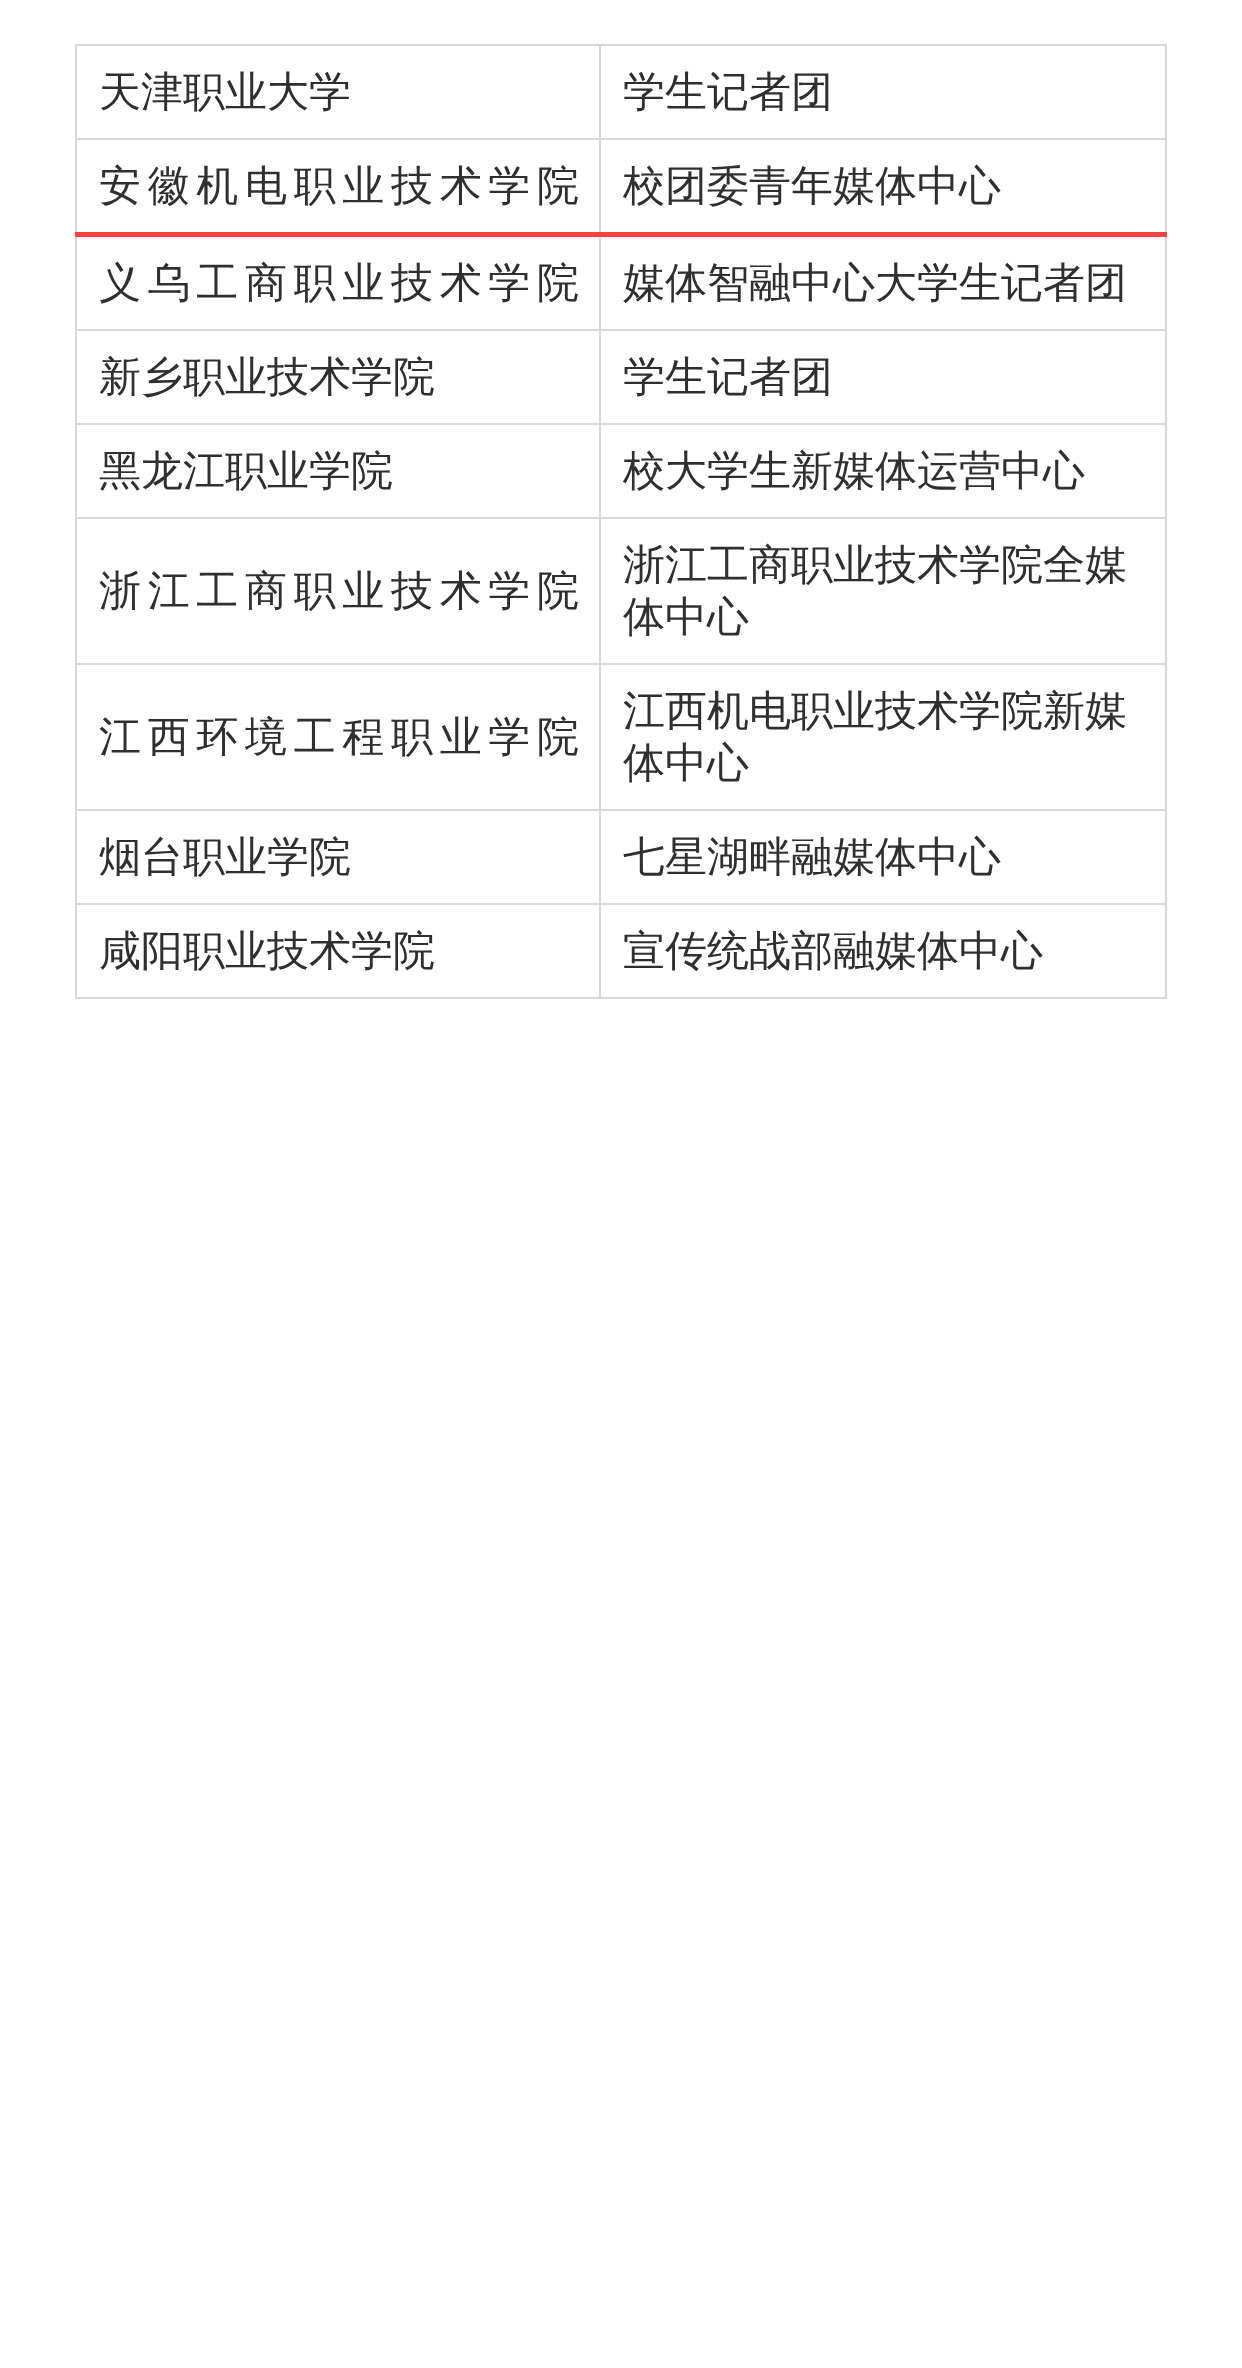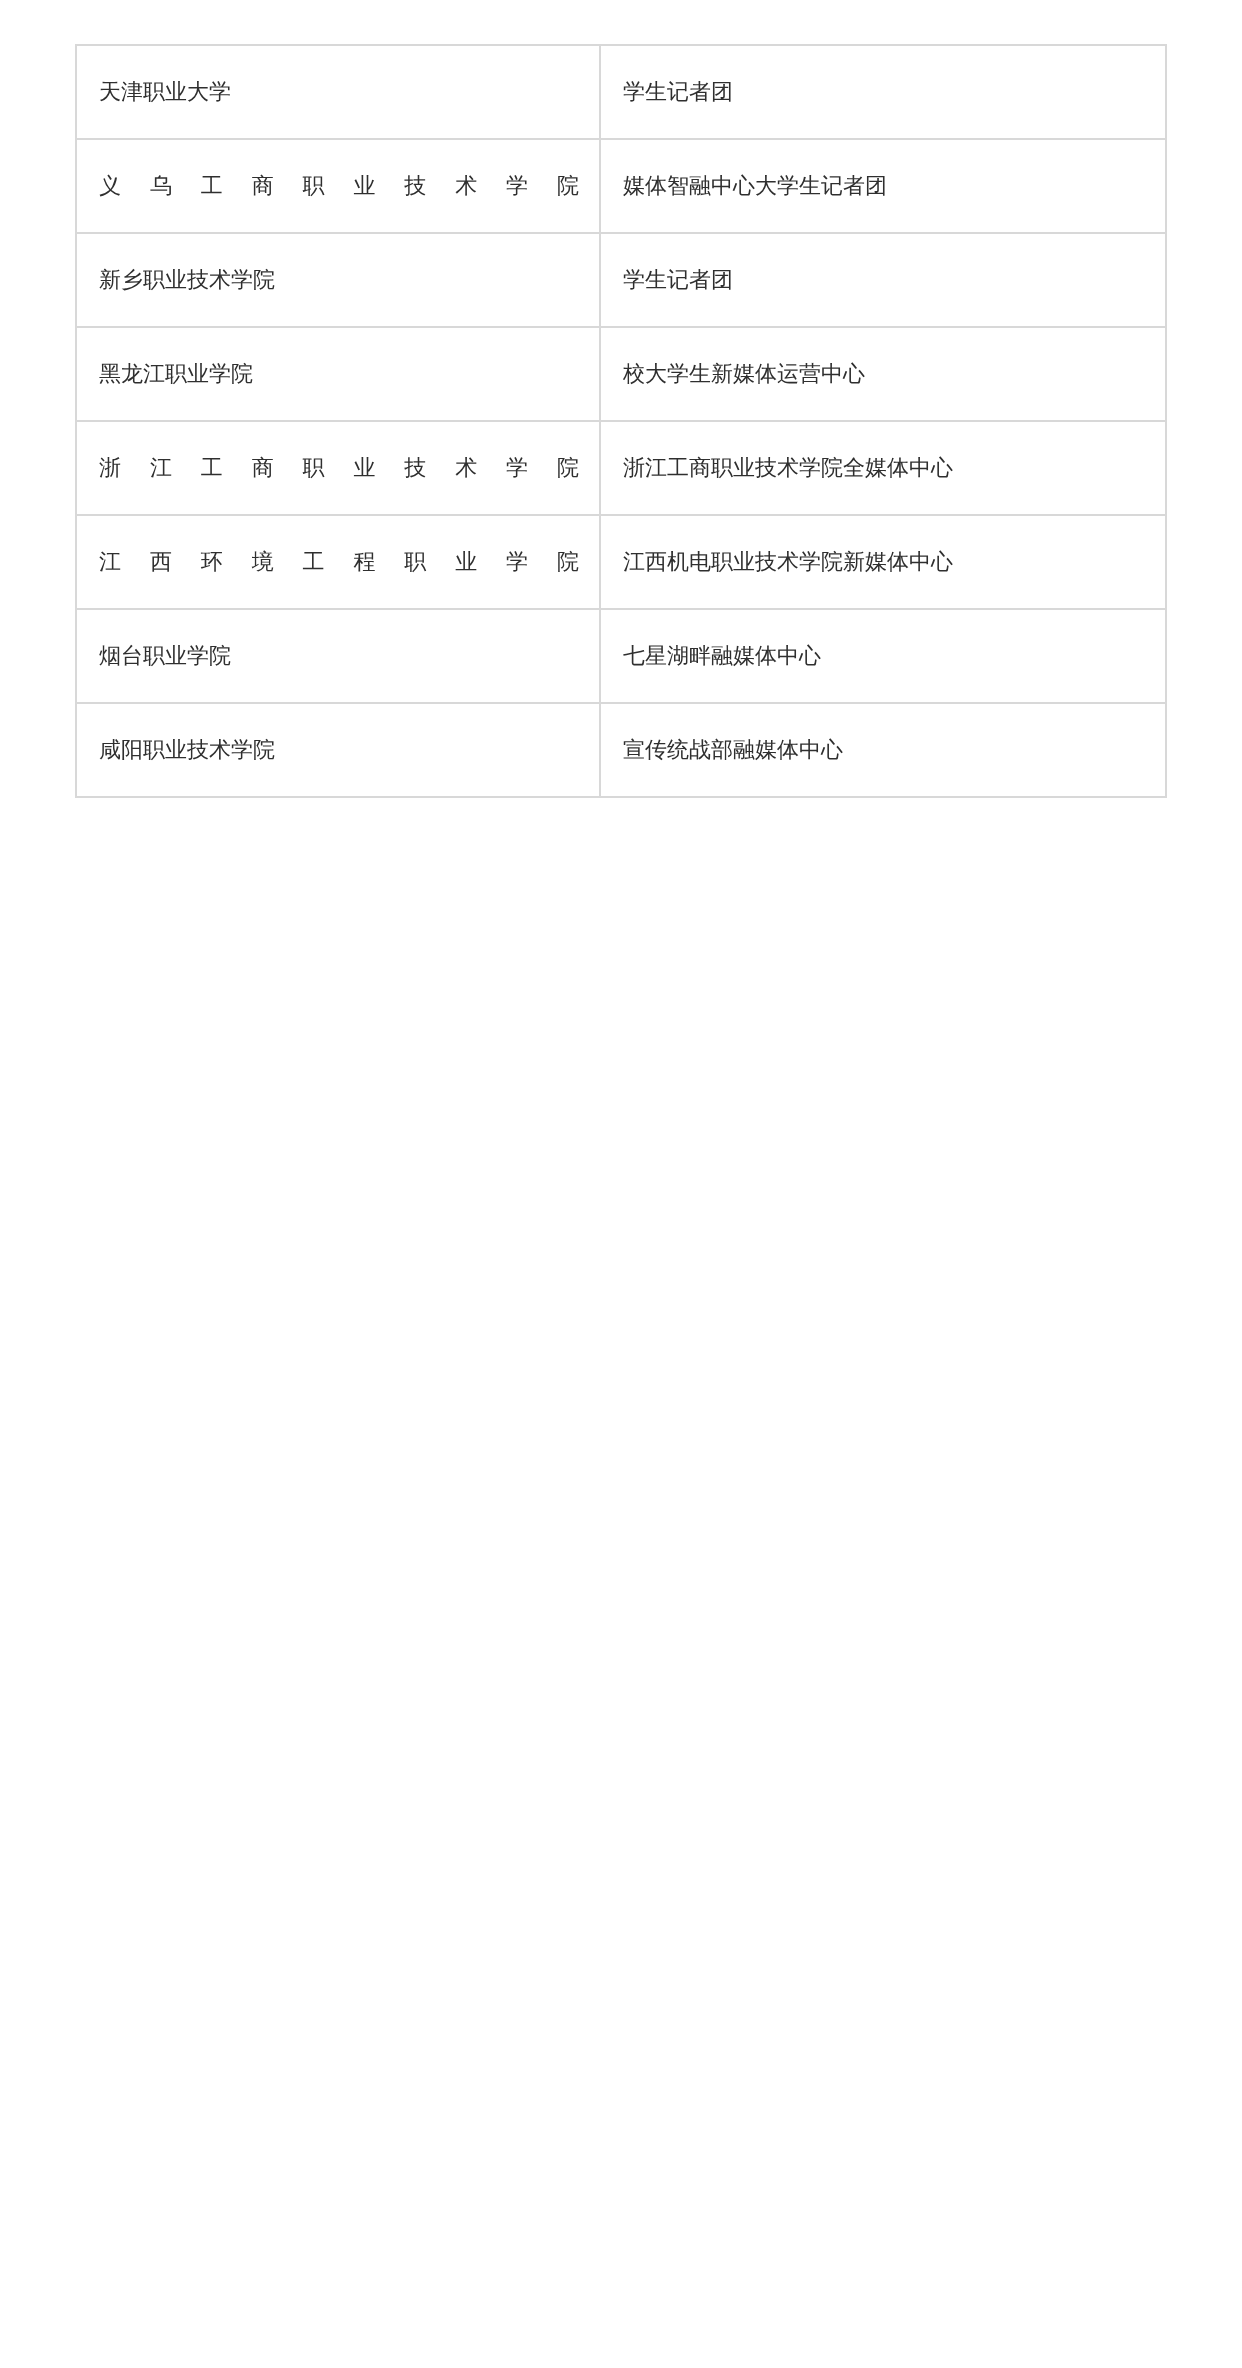--- a/index.html
+++ b/index.html
@@ -57,21 +57,21 @@
     margin-top: 44px;
   }
   table.award-table {
     border-collapse: collapse;
     width: 100%;
     table-layout: fixed;
   }
   table.award-table td {
     border: 2px solid #d8d8d8;
     padding: 20px 20px 20px 22px;
-    font-size: 22px;
+    font-size: 42px;
     line-height: 52px;
     color: #2f2f2f;
     vertical-align: middle;
     word-break: break-all;
   }
   table.award-table td.col-school {
     width: 480px;
   }
   table.award-table td.justify {
     text-align: justify;
@@ -95,20 +95,24 @@
 <div class="page">
 
 
   <div class="table-wrap">
     <table class="award-table">
       <tbody>
           <tr>
             <td class="col-school">天津职业大学</td>
             <td class="col-team">学生记者团</td>
           </tr>
+          <tr class="highlight-under">
+            <td class="col-school justify">安徽机电职业技术学院</td>
+            <td class="col-team bottom-align">校团委青年媒体中心</td>
+          </tr>
           <tr>
             <td class="col-school justify">义乌工商职业技术学院</td>
             <td class="col-team">媒体智融中心大学生记者团</td>
           </tr>
           <tr>
             <td class="col-school">新乡职业技术学院</td>
             <td class="col-team">学生记者团</td>
           </tr>
           <tr>
             <td class="col-school">黑龙江职业学院</td>

